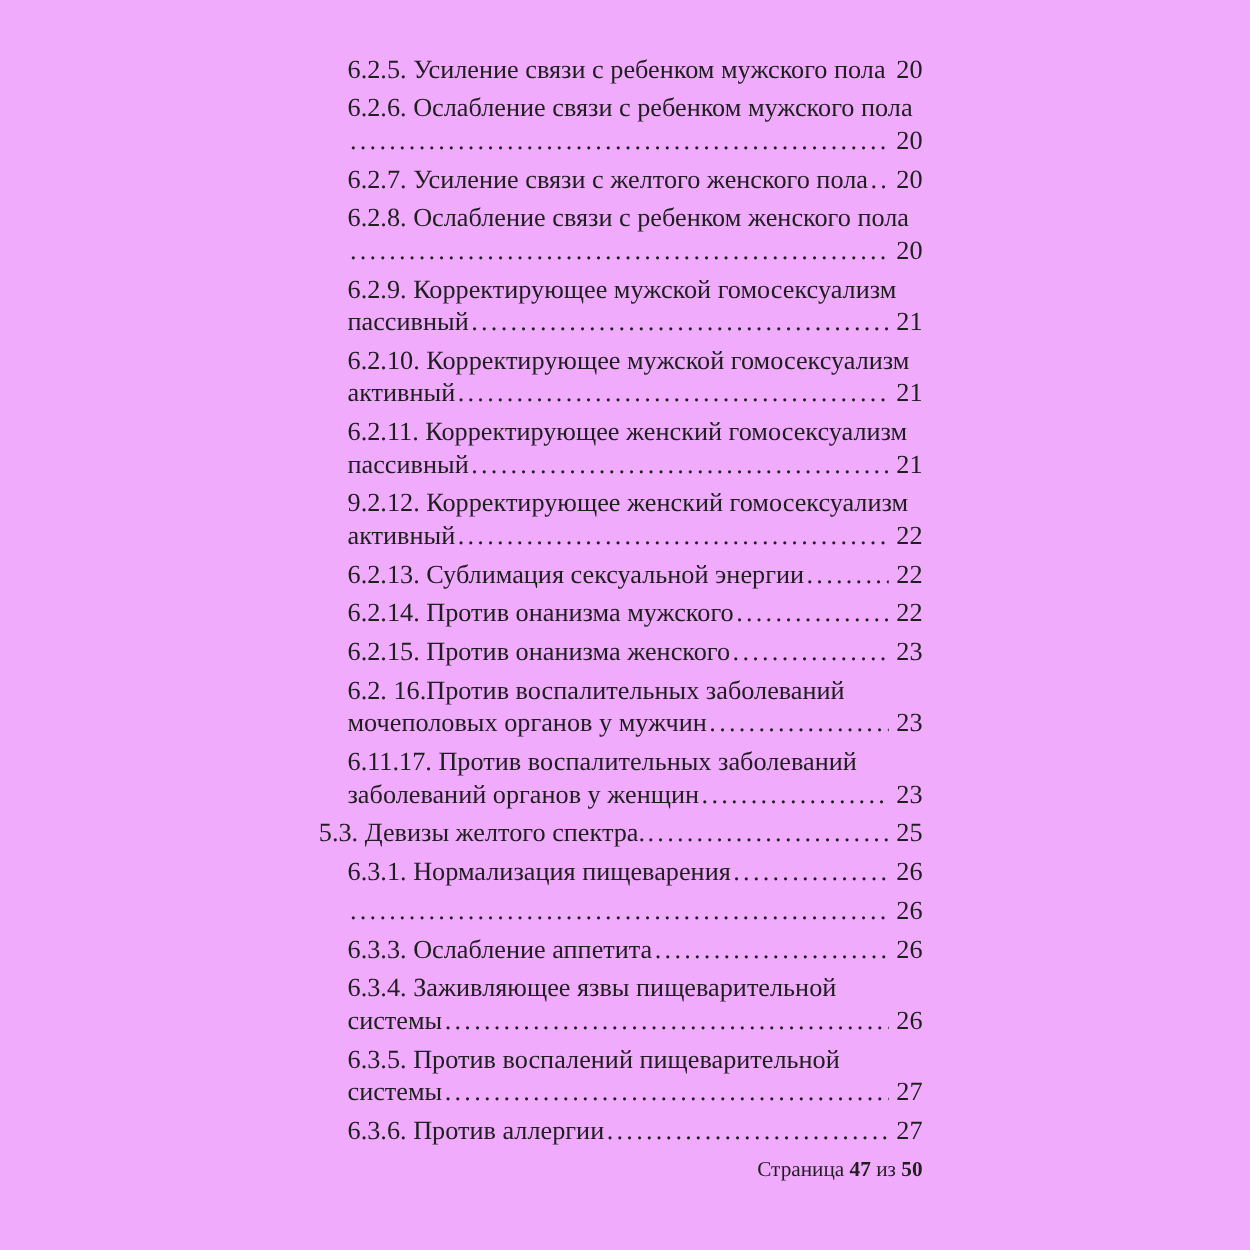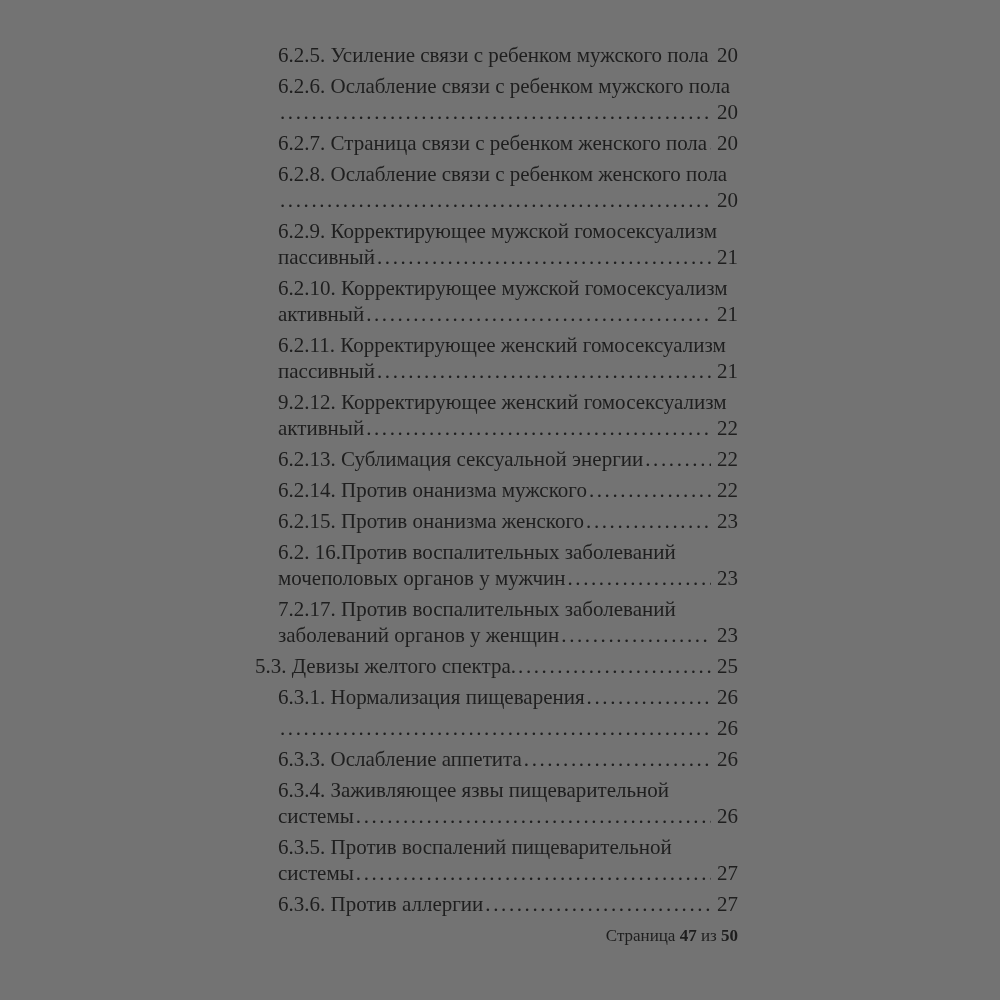--- a/index.html
+++ b/index.html
@@ -4,21 +4,21 @@
 <style>
   html, body {
     margin: 0;
     padding: 0;
     background: #ffffff;
   }
   .page {
     position: relative;
     width: 1000px;
     height: 1000px;
-    background: #737373;
+    background: #f0abfc;
     font-family: "Liberation Serif", "DejaVu Serif", serif;
     color: #1e1e1e;
     overflow: hidden;
   }
   .toc {
     position: absolute;
     left: 278px;
     top: 42px;
     width: 460px;
   }
@@ -89,21 +89,21 @@
       <div class="l1">6.2.6. Ослабление связи с ребенком мужского пола</div>
       <div class="row">
         <span class="t"></span>
         <span class="leader"></span>
         <span class="pg">20</span>
       </div>
     </div>
 
     <div class="entry">
       <div class="row">
-        <span class="t">6.2.7. Страница связи с ребенком женского пола</span>
+        <span class="t">6.2.7. Усиление связи с желтого женского пола</span>
         <span class="leader"></span>
         <span class="pg">20</span>
       </div>
     </div>
 
     <div class="entry">
       <div class="l1">6.2.8. Ослабление связи с ребенком женского пола</div>
       <div class="row">
         <span class="t"></span>
         <span class="leader"></span>
@@ -174,21 +174,21 @@
     <div class="entry">
       <div class="l1">6.2. 16.Против воспалительных заболеваний</div>
       <div class="row">
         <span class="t">мочеполовых органов у мужчин</span>
         <span class="leader"></span>
         <span class="pg">23</span>
       </div>
     </div>
 
     <div class="entry">
-      <div class="l1">7.2.17. Против воспалительных заболеваний</div>
+      <div class="l1">6.11.17. Против воспалительных заболеваний</div>
       <div class="row">
         <span class="t">заболеваний органов у женщин</span>
         <span class="leader"></span>
         <span class="pg">23</span>
       </div>
     </div>
 
     <div class="entry level2">
       <div class="row">
         <span class="t">5.3. Девизы желтого спектра.</span>

